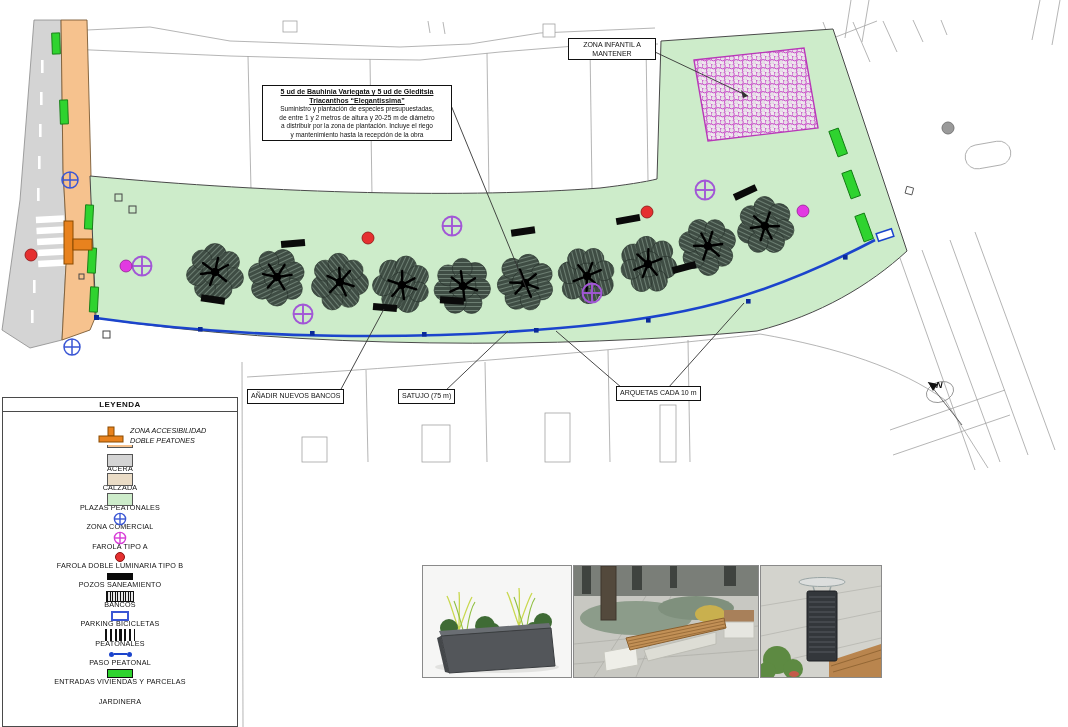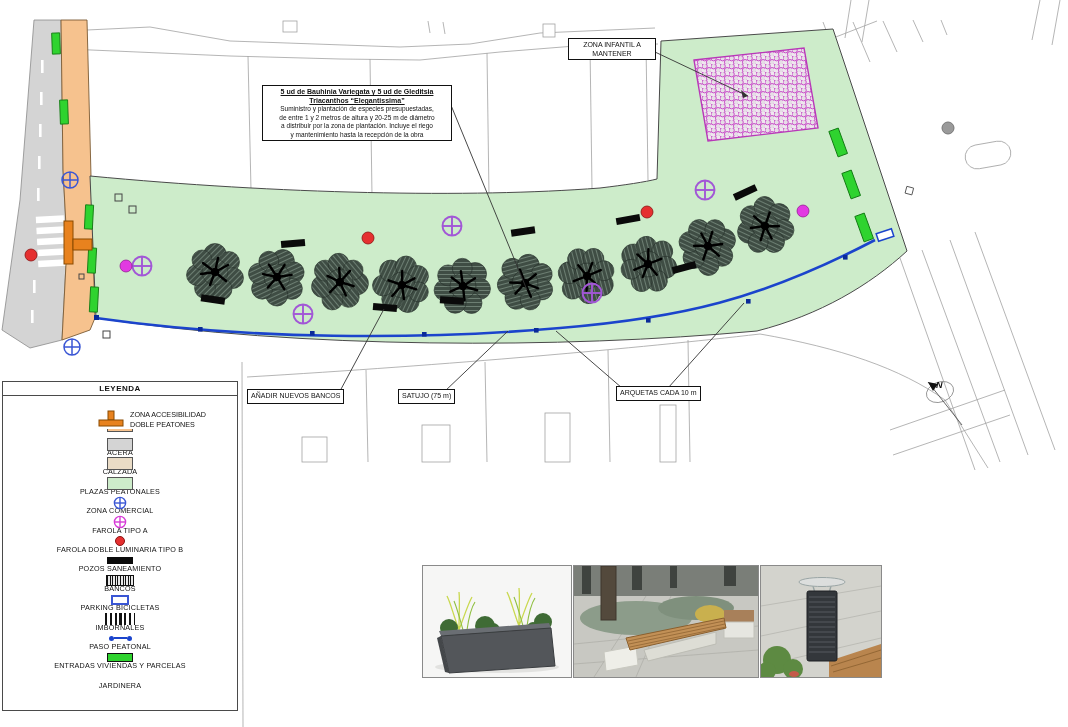--- a/index.html
+++ b/index.html
@@ -14,21 +14,21 @@
   .ann{
     position:absolute;background:#fff;border:1px solid #111;
     text-align:center;font-size:6.8px;line-height:1.3;padding:1px 3px;
     box-sizing:border-box;white-space:nowrap;z-index:5;color:#111;
   }
   .ann .t{font-weight:bold;text-decoration:underline;font-size:7px;display:block;}
   .ann .b{display:block;font-size:6.5px;}
 
   
   .legend{
-    position:absolute;left:2px;top:381px;width:236px;height:330px;
+    position:absolute;left:2px;top:397px;width:236px;height:330px;
     border:1px solid #4a4a4a;background:#fff;z-index:6;box-sizing:border-box;
   }
   .legend-title{
     text-align:center;font-weight:bold;font-size:8px;letter-spacing:.5px;
     padding:2px 0 2px 0;border-bottom:1px solid #4a4a4a;
   }
   .legend-body{position:relative;padding-top:6px;}
   .lrow{display:flex;align-items:center;height:19.4px;flex-direction:column;}
   .swc{width:46px;display:flex;justify-content:center;align-items:center;flex:0 0 46px;}
   .llabel{font-size:7.2px;letter-spacing:.2px;}
@@ -37,21 +37,21 @@
   .sw-parking{width:26px;height:9px;border:1px solid #111;
     background:repeating-linear-gradient(90deg,#111 0 1px,#e8e8e8 1px 2.6px);}
   .sw-banco{width:26px;height:7px;background:#0a0a0a;}
   .sw-imbornal{width:18px;height:10px;border:2px solid #3a56d4;background:#fff;box-sizing:border-box;}
   .sw-paso{width:30px;height:12px;
     background:repeating-linear-gradient(90deg,#111 0 2.2px,#fff 2.2px 4.8px);}
   .sw-entradas{display:flex;align-items:center;}
   .sw-entradas i{width:5px;height:5px;border-radius:50%;background:#1b44cc;display:block;}
   .sw-entradas u{width:13px;height:2px;background:#1b44cc;display:block;}
   .legend-access{
-    position:absolute;left:94px;top:14px;display:flex;align-items:flex-start;z-index:2;background:#fff;
+    position:absolute;left:94px;top:14px;display:flex;align-items:flex-start;z-index:2;background:#fff;font-style:italic;
   }
   .access-text{font-size:7.2px;line-height:1.35;padding-left:5px;}
 
   
   .photos{position:absolute;left:422px;top:565px;display:flex;gap:1px;z-index:4;}
   .photo{border:1px solid #8a8a8a;}
 </style>
 </head>
 <body>
 
@@ -368,21 +368,21 @@
     <div class="lrow">
       <span class="swc">
           <span class="sw-parking"></span>
         </span>
       <span class="llabel">PARKING BICICLETAS</span>
     </div>
     <div class="lrow">
       <span class="swc">
           <span class="sw-imbornal"></span>
         </span>
-      <span class="llabel">IMBORNALES</span>
+      <span class="llabel">PEATONALES</span>
     </div>
     <div class="lrow">
       <span class="swc">
           <span class="sw-paso"></span>
         </span>
       <span class="llabel">PASO PEATONAL</span>
     </div>
     <div class="lrow">
       <span class="swc">
           <span class="sw-entradas">

